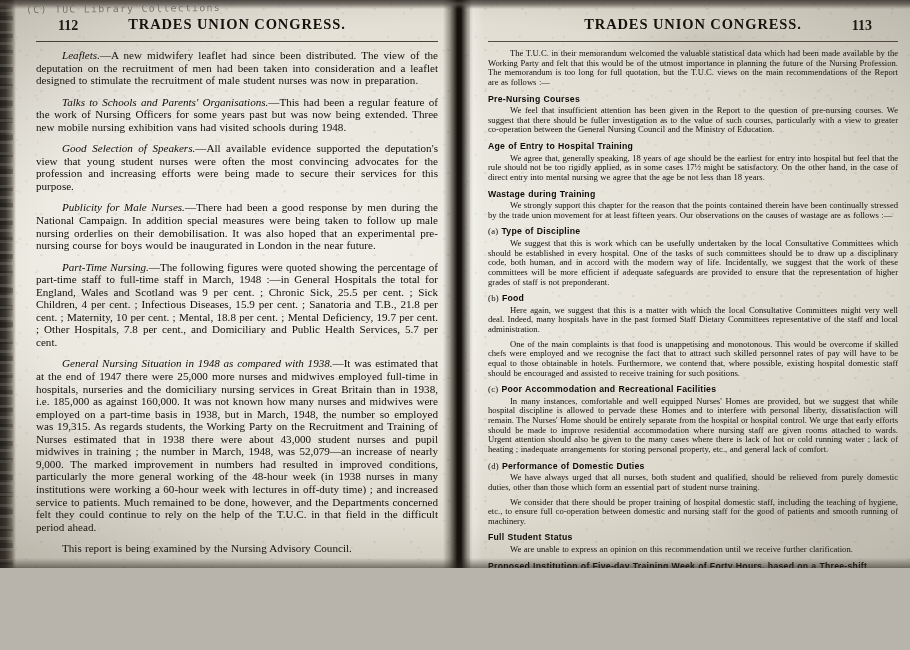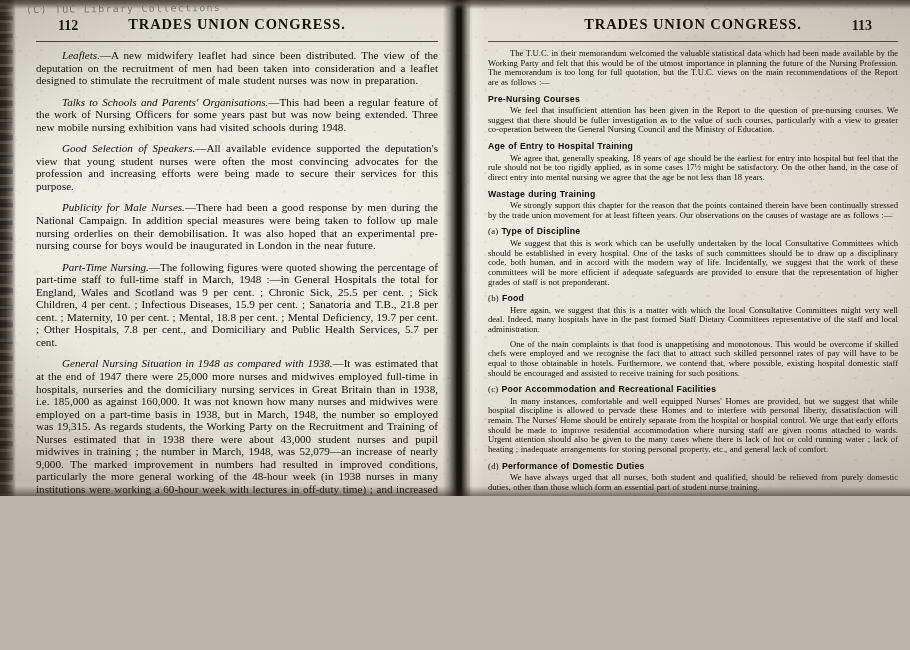--- a/index.html
+++ b/index.html
@@ -2,21 +2,21 @@
 <html><head>
 <meta charset="utf-8">
 <style>
   html,body{margin:0;padding:0;}
   body{
     width:910px;height:650px;overflow:hidden;
     background:#b9b4ab;
     font-family:"Liberation Serif", serif;
   }
   .scan{
-    position:relative;width:910px;height:496px;overflow:hidden;
+    position:relative;width:910px;height:568px;overflow:hidden;
     background:
       radial-gradient(ellipse 70% 55% at 26% 45%, #f3f1ea 0%, #e9e6dd 55%, #dcd8cc 100%),
       #e4e0d5;
   }
   
   .grain{
     position:absolute;inset:0;pointer-events:none;opacity:.55;
     background-image:
       radial-gradient(circle at 12% 22%, rgba(120,112,96,.20) 0 1px, transparent 1.6px),
       radial-gradient(circle at 37% 8%,  rgba(120,112,96,.15) 0 1px, transparent 1.4px),

